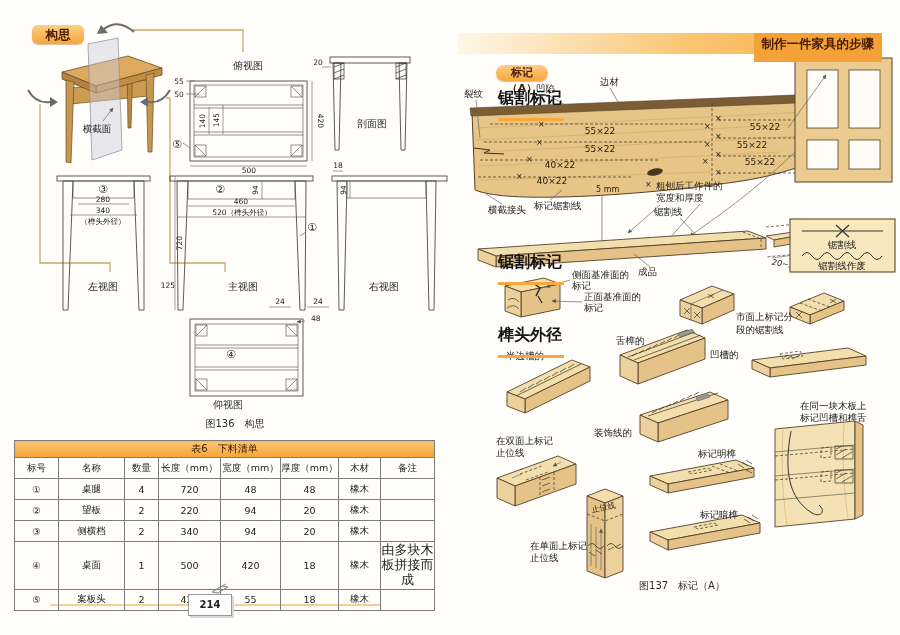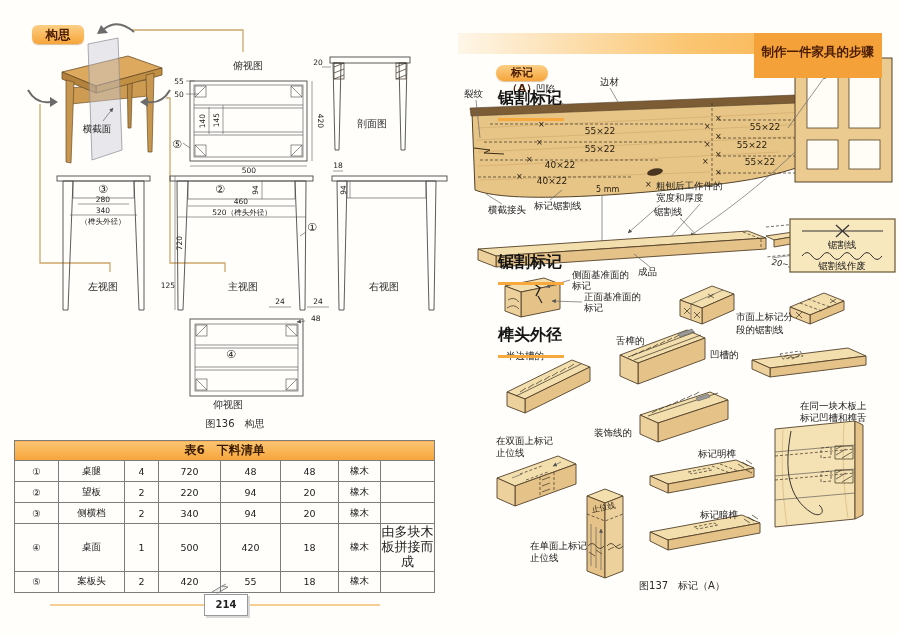--- a/index.html
+++ b/index.html
@@ -10,31 +10,31 @@
   svg{position:absolute;left:0;top:0}
   text{font-family:"DejaVu Sans","Liberation Sans",sans-serif}
   .pill{position:absolute;border-radius:6px;background:linear-gradient(180deg,#FCCF85,#F6A53A);
         color:#4A1C00;font-weight:bold;text-align:center;box-shadow:0 1px 1px rgba(170,110,30,.45);z-index:3}
   #lp-pill{left:32px;top:25px;width:52px;height:19px;font-size:12.5px;line-height:19px}
   #rp-pill{left:46px;top:65px;width:52px;height:16px;font-size:11px;line-height:16px;border-radius:9px}
   .sec-h{position:absolute;font-size:16px;font-weight:bold;color:#151515;
          border-bottom:3px solid #F7A93E;padding:0 2px 9px 0;z-index:3}
   #rp-bar{position:absolute;left:8px;top:33px;width:424px;height:21px;z-index:2;
           background:linear-gradient(90deg,#FEF6E8 0%,#FBC571 55%,#F7AA40 100%)}
-  #rp-bar .chip{position:absolute;right:0;top:0;height:29px;line-height:21px;padding:8px 8px;
+  #rp-bar .chip{position:absolute;right:0;top:0;height:29px;line-height:21px;padding:0 8px;
           background:#F5A13A;font-weight:bold;font-size:12.5px;color:#4A1C00}
   table#cut{position:absolute;left:14px;top:440px;width:420px;border-collapse:collapse;
           table-layout:fixed;font-size:9.5px;color:#222;z-index:2}
   #cut td,#cut th{border:1px solid #7c7c7c;text-align:center;vertical-align:middle;
           padding:1px 0;font-weight:normal;height:18px}
-  #cut .ttl{background:linear-gradient(180deg,#FBC472,#F6A53A);font-weight:bold;
-          font-size:12px;color:#3A1C00;height:14px}
+  #cut .ttl{background:linear-gradient(180deg,#FBC472,#F6A53A);font-weight:normal;
+          font-size:10px;color:#3A1C00;height:14px}
   #cut .rem{font-size:13px;line-height:1.15}
   #lp-foot-line{position:absolute;left:50px;top:604px;width:330px;height:2px;background:#F6CD92;z-index:1}
-  #page-box{position:absolute;left:204px;top:594px;width:42px;height:20px;background:#fff;
+  #page-box{position:absolute;left:188px;top:594px;width:42px;height:20px;background:#fff;
           border:1px solid #999;box-shadow:2px 2px 0 #d8d8d8;font-size:10px;font-weight:bold;
           text-align:center;line-height:20px;color:#222;z-index:2}
   
   .tl{stroke:#4a4a4a;fill:none;stroke-width:.9}
   .tn{stroke:#4a4a4a;fill:none;stroke-width:.6}
   .dl{stroke:#5a5a5a;stroke-width:.6;fill:none}
   .dash{stroke:#3a3022;stroke-width:.7;fill:none;stroke-dasharray:3 2}
   .dt{font-size:7.5px;fill:#222}
   .vt{font-size:10px;fill:#2a2a2a}
   .pn{font-size:11px;fill:#222}
@@ -228,20 +228,30 @@
           <col style="width:62px">
         <col style="width:60px">
           <col style="width:58px">
           <col style="width:42px">
           <col style="width:54px">
         </colgroup>
       <tbody>
           <tr>
             <td class="ttl" colspan="8">表6　下料清单</td>
           </tr>
+      <tr>
+        <th>标号</th>
+        <th>名称</th>
+        <th>数量</th>
+        <th>长度（mm）</th>
+        <th>宽度（mm）</th>
+        <th>厚度（mm）</th>
+        <th>木材</th>
+        <th>备注</th>
+      </tr>
       <tr>
         <td>①</td>
             <td>桌腿</td>
         <td>4</td>
             <td>720</td>
         <td>48</td>
             <td>48</td>
         <td>橡木</td>
             <td class="rem"></td>
       </tr>

